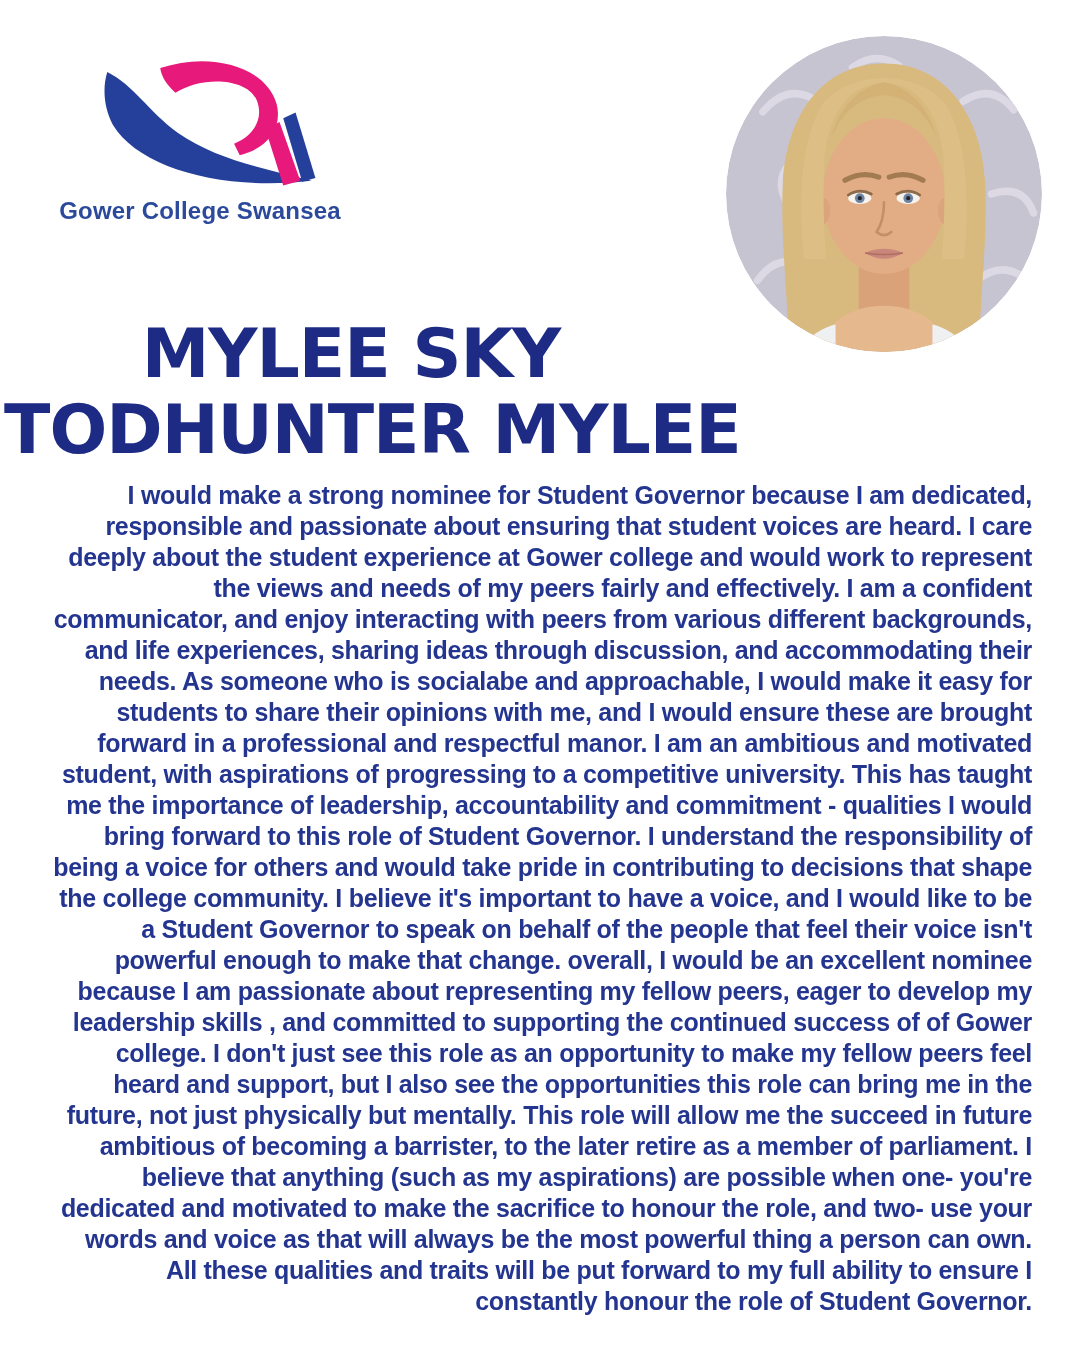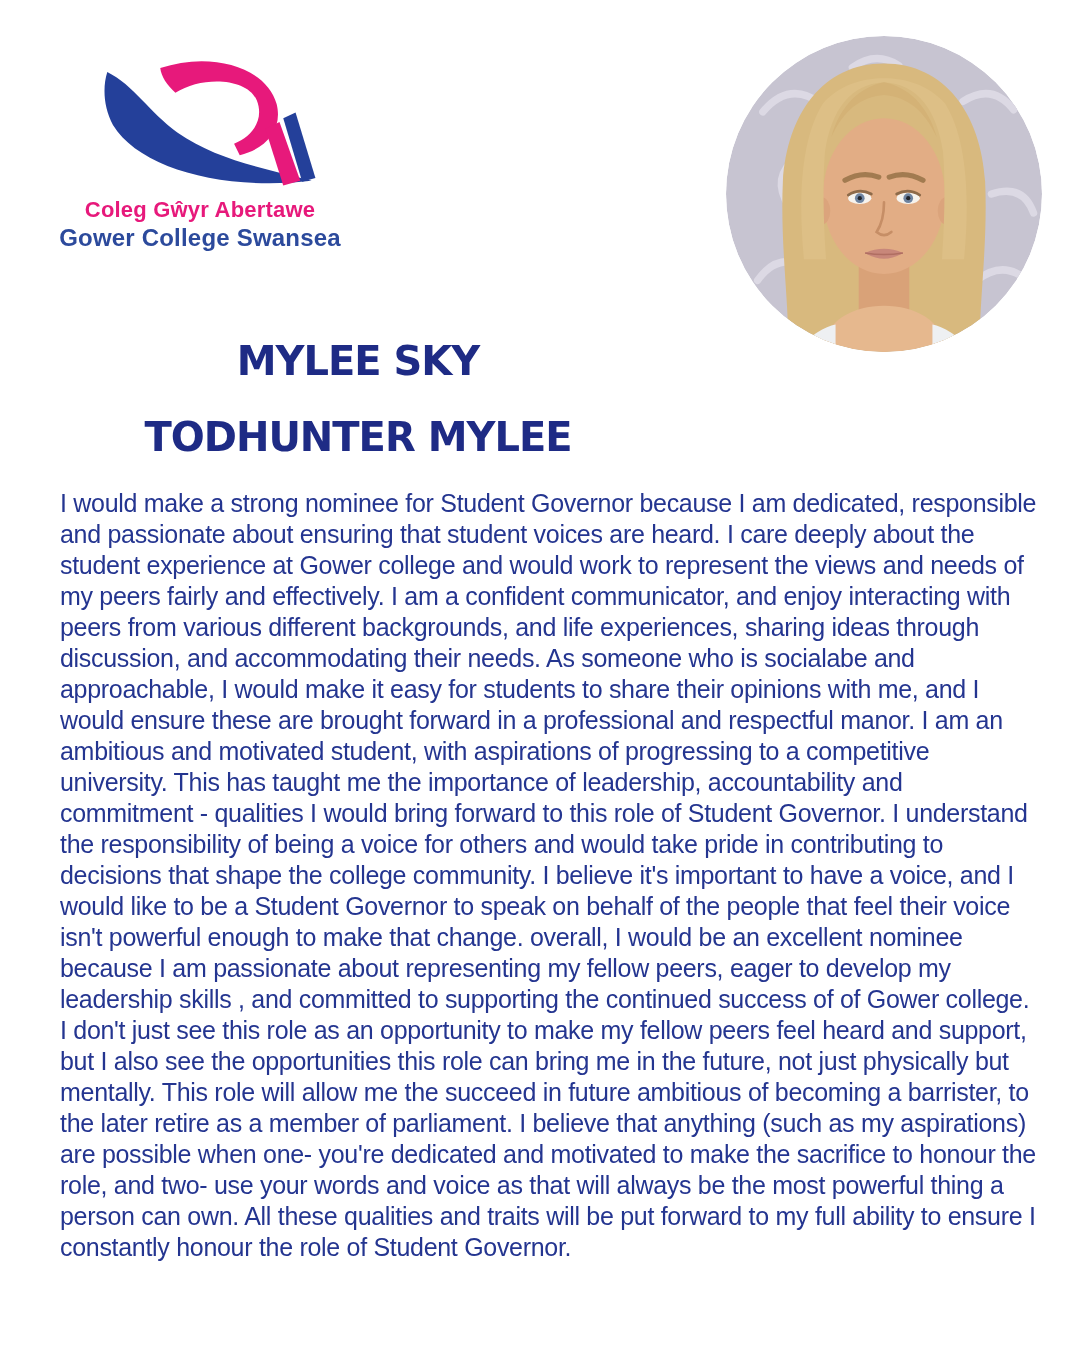--- a/index.html
+++ b/index.html
@@ -37,55 +37,54 @@
 
   
   .photo{
     position:absolute;left:726px;top:36px;width:316px;height:316px;
     border-radius:50%;overflow:hidden;
   }
   .photo svg{width:100%;height:100%;display:block;}
 
   
   .title{
-    position:absolute;left:0;top:312px;width:694px;margin:11px;
+    position:absolute;left:0;top:312px;width:694px;margin:4px;
     text-align:center;
     color:var(--title);
     font-family:"DejaVu Sans", sans-serif;
     font-weight:bold;
-    font-size:40px;line-height:76px;letter-spacing:-1px;
+    font-size:68px;line-height:76px;letter-spacing:-1px;
   }
   .title span{display:block;white-space:nowrap;}
 
   
   .statement{
-    position:absolute;left:52px;top:480px;width:980px;margin:8px;
+    position:absolute;left:52px;top:480px;width:980px;margin:0;
     color:var(--body);
-    font-weight:normal;
+    font-weight:bold;
     font-size:25px;line-height:31px;letter-spacing:-0.3px;
-    text-align:left;
+    text-align:right;
   }
 </style>
 </head>
 <body>
 
 <div class="page">
 
   <div class="logo">
     <svg class="logo-mark" viewBox="0 0 260 140" aria-hidden="true">
 
       <path fill="var(--logo-blue)" d="M32,16 C60,30 76,58 106,80 C146,108 196,118 248,131 C155,142 66,118 38,72 C28,53 27,32 32,16 Z"></path>
 
       <path fill="var(--logo-pink)" d="M88,12 C140,-6 200,10 211,50 C218,78 198,98 172,104 L166,92 C186,84 198,66 190,46 C180,22 132,20 104,38 C95,30 89,21 88,12 Z"></path>
 
       <path fill="var(--logo-pink)" d="M199,76 L214,69 L236,131 L218,136 Z"></path>
 
       <path fill="var(--logo-blue)" d="M218,65 L231,59 L252,128 L238,132 Z"></path>
     </svg>
-    <div class="logo-welsh">Coleg Gŵyr Abertawe</div>
     <div class="logo-english">Gower College Swansea</div>
   </div>
 
   <div class="photo">
     <svg viewBox="0 0 300 300" aria-hidden="true">
       <defs>
         <clipPath id="circ">
             <circle cx="150" cy="150" r="150"></circle>
           </clipPath>
       </defs>

